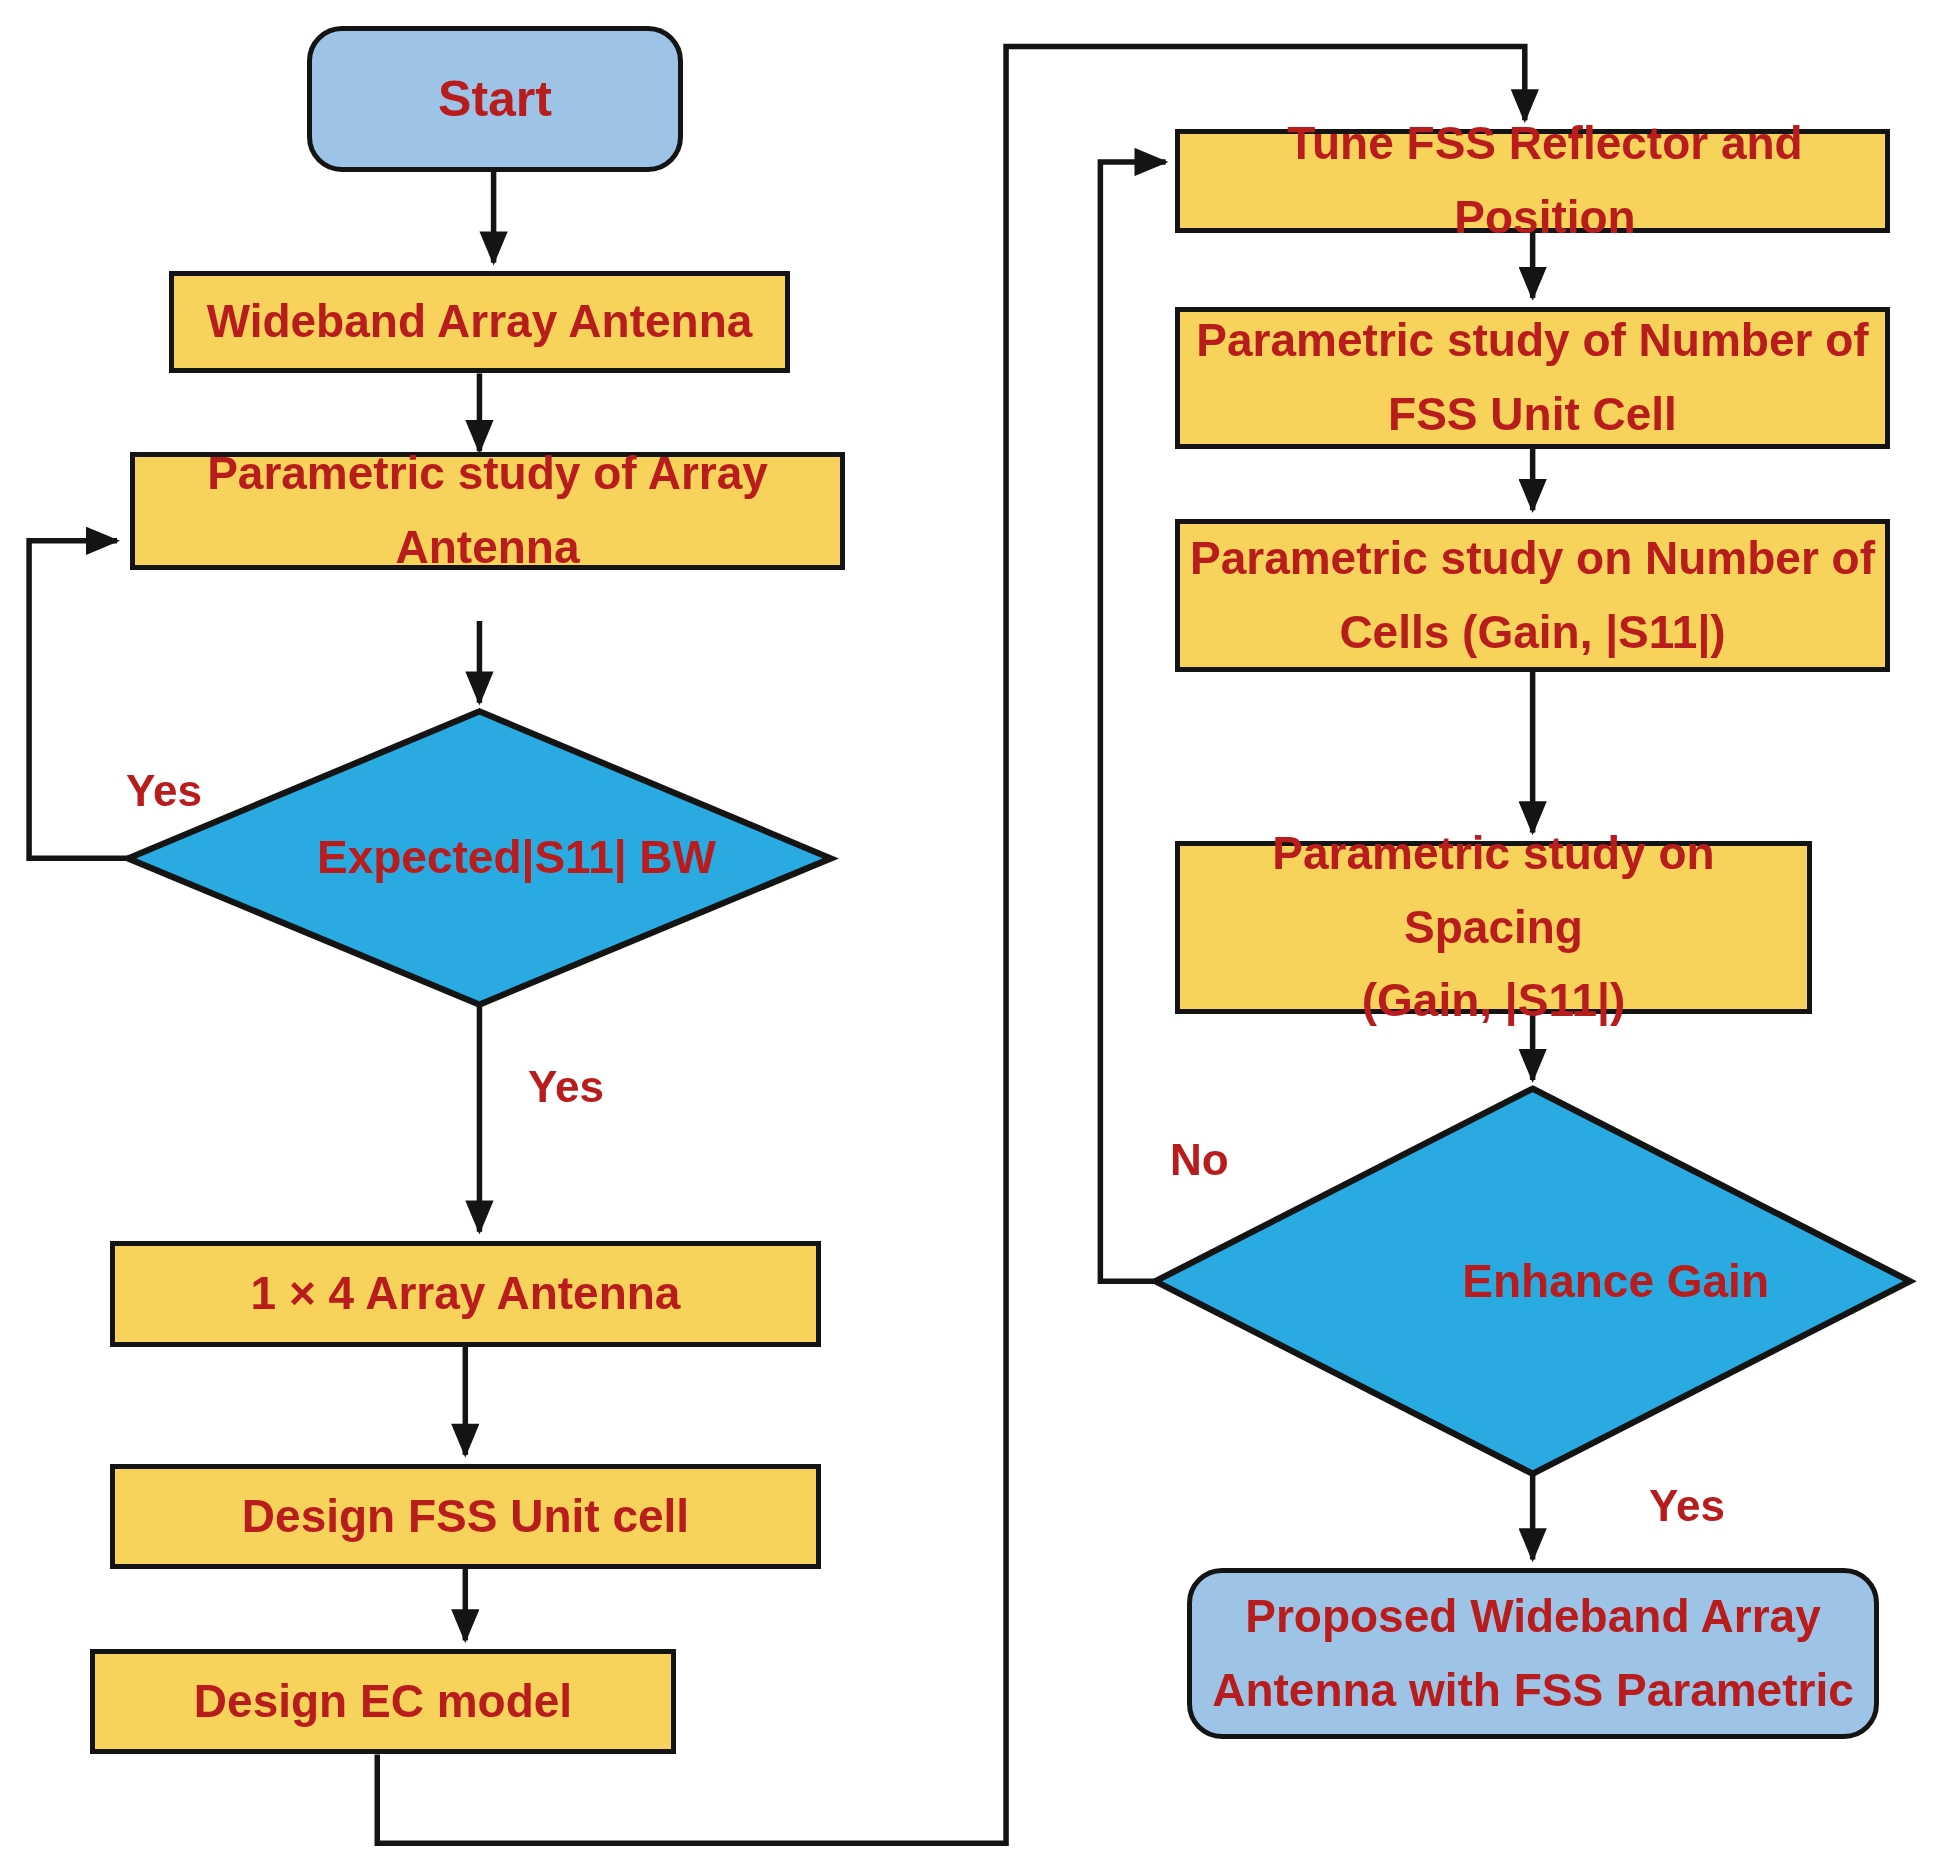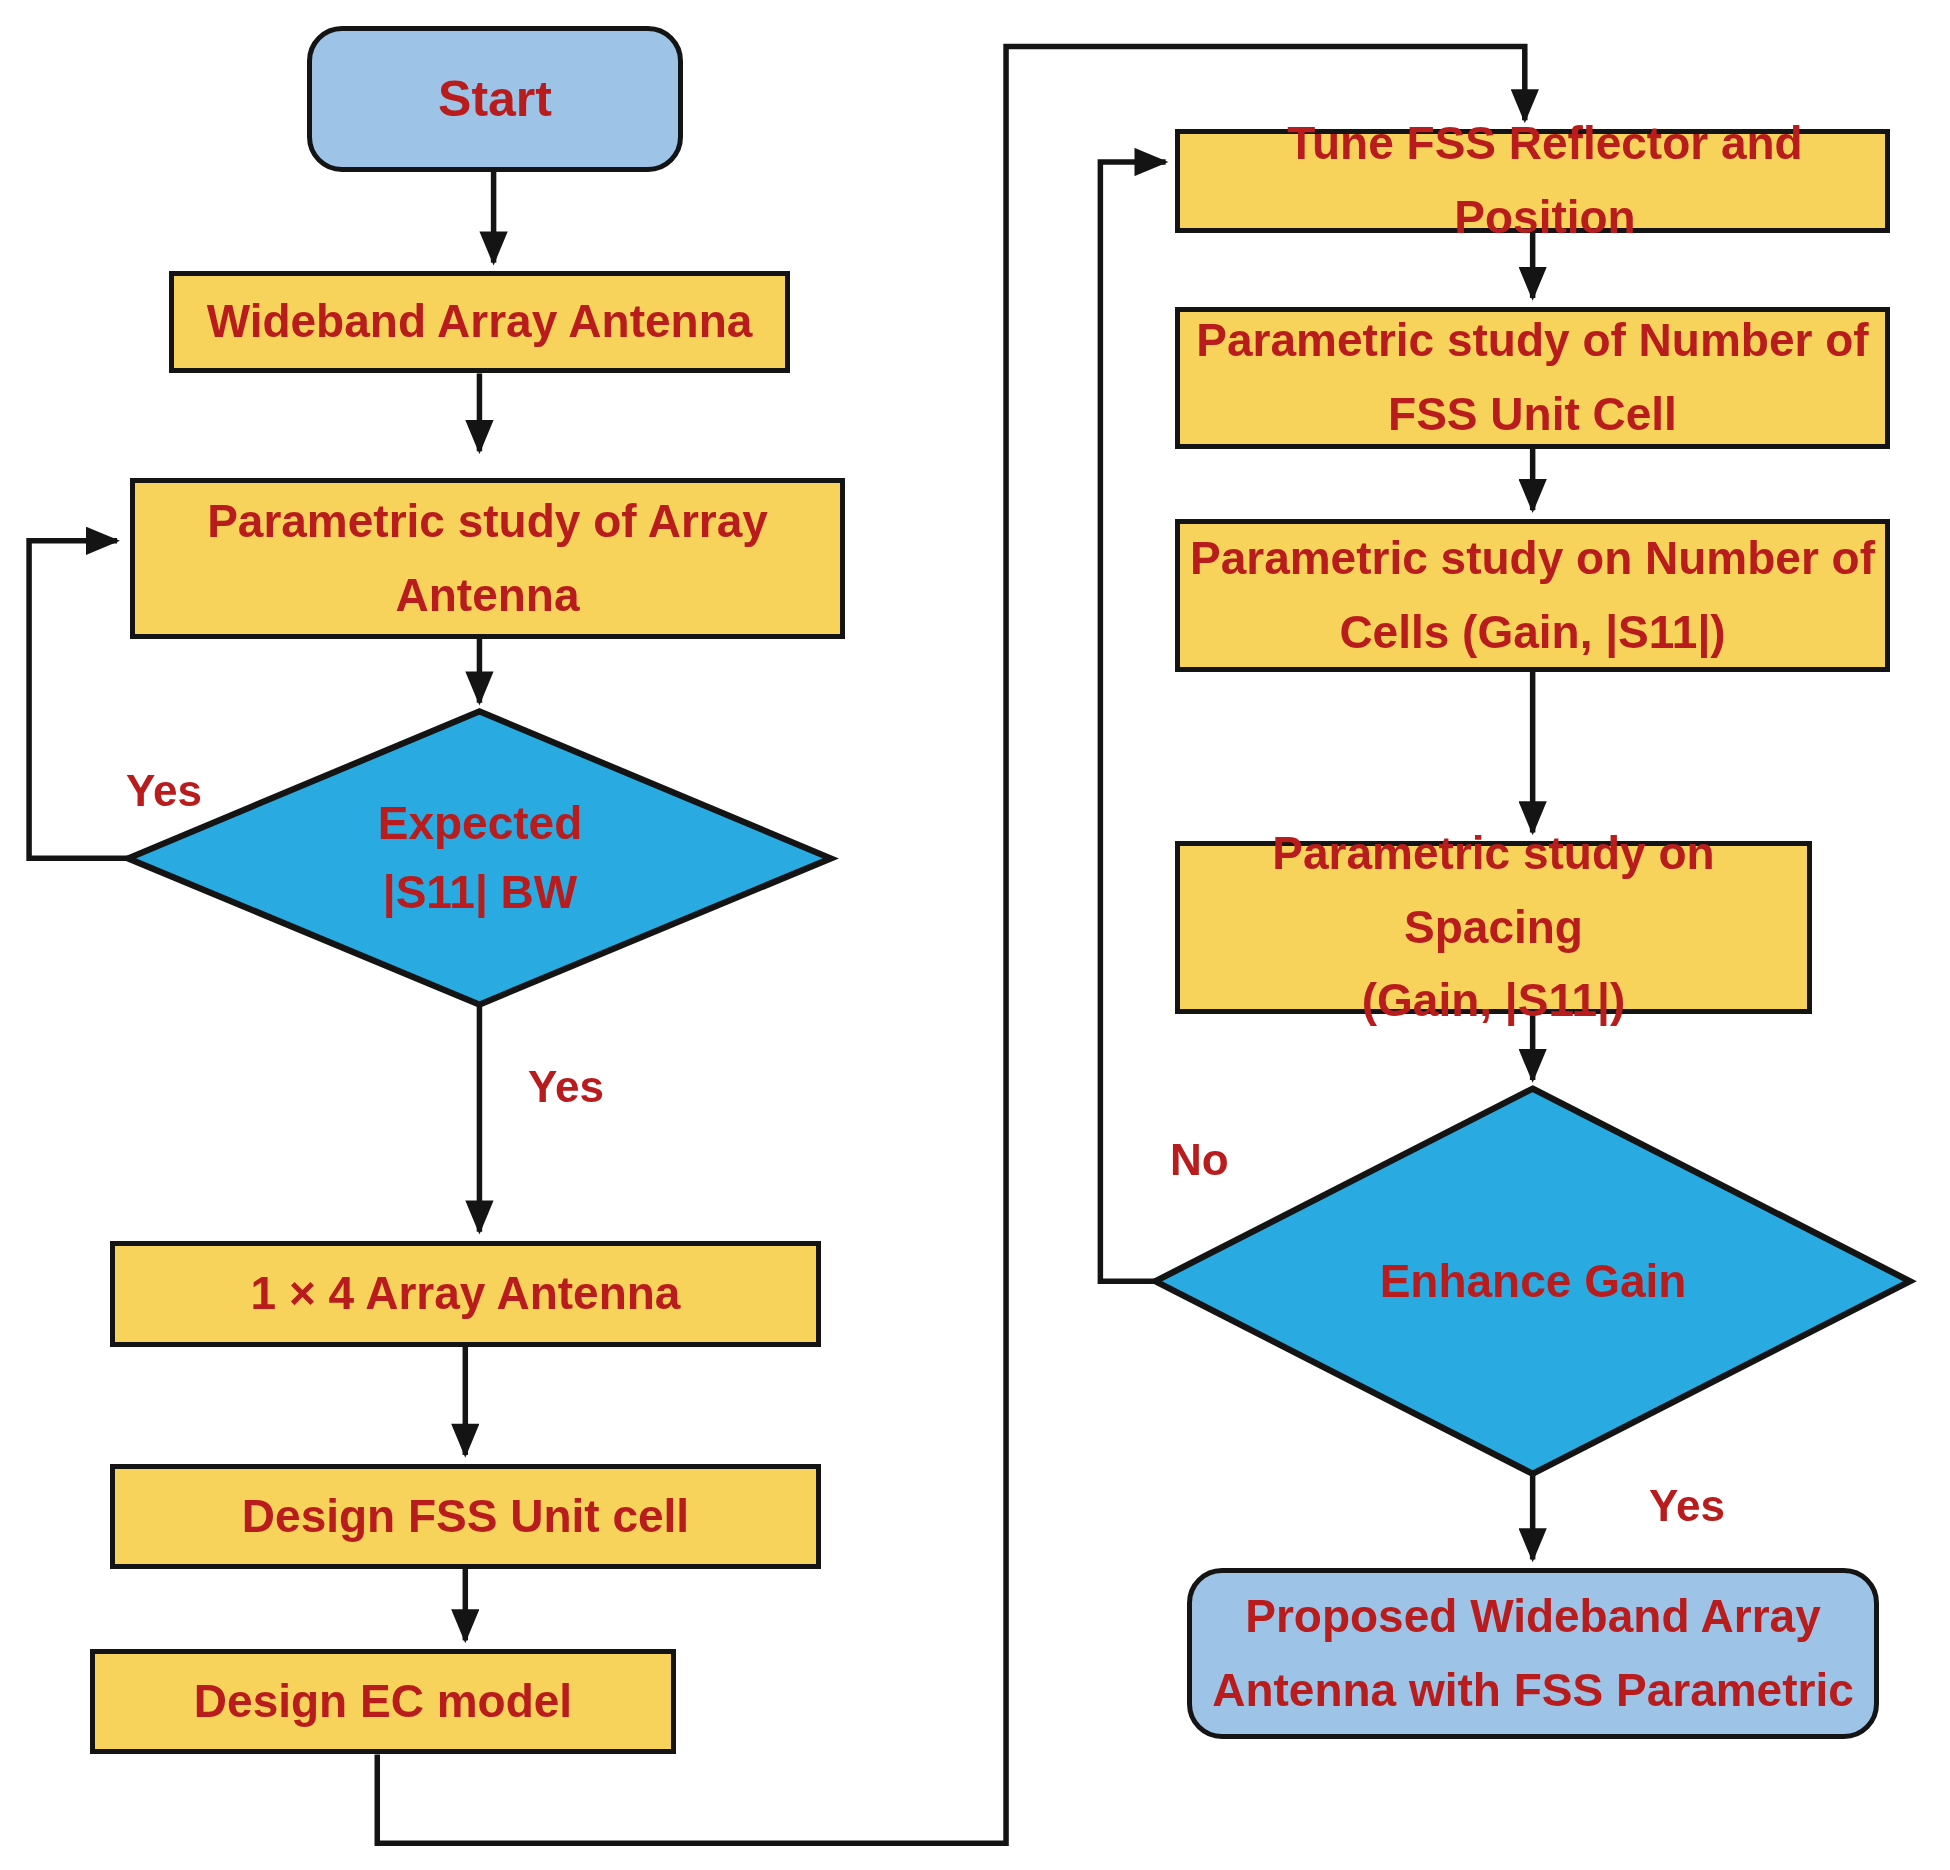--- a/index.html
+++ b/index.html
@@ -5,30 +5,30 @@
   html,body{margin:0;padding:0;background:#ffffff;}
   #canvas{position:relative;width:1950px;height:1870px;background:#ffffff;overflow:hidden;
           font-family:Liberation Sans, sans-serif;color:#b91c1c;}
   #wires{position:absolute;left:0;top:0;width:1950px;height:1870px;}
   .node{position:absolute;box-sizing:border-box;display:flex;flex-direction:column;
         align-items:center;justify-content:center;text-align:center;
         border:5.5px solid #141414;font-weight:700;font-size:46px;line-height:1.6;
         letter-spacing:0px;}
   .process{background:#F8D35C;}
   .terminal{background:#9DC3E6;border-radius:35px;}
-  .diamond-label{position:absolute;box-sizing:border-box;display:flex;flex-direction:column;
-        align-items:center;justify-content:center;text-align:center;
+  .diamond-label{position:absolute;box-sizing:border-box;display:flex;flex-direction:row;
+        align-items:center;justify-content:flex-end;text-align:center;
         font-weight:700;font-size:46px;line-height:1.5;background:transparent;border:none;}
   .edge-label{position:absolute;font-weight:700;font-size:44px;line-height:1;
         white-space:nowrap;}
   .l1,.l2{display:block;}
   
   #n-start     {left:307px; top:26px;  width:376px; height:146px; font-size:50px;}
   #n-wideband  {left:169px; top:271px; width:621px; height:102px;}
-  #n-param-arr {left:130px; top:478px; width:715px; height:161px;}
+  #n-param-arr {left:130px; top:452px; width:715px; height:118px;}
   #n-1x4       {left:110px; top:1241px;width:711px; height:106px;}
   #n-fss-cell  {left:110px; top:1464px;width:711px; height:105px;}
   #n-ec        {left:90px; top:1649px;width:586px; height:105px;}
   #n-tune      {left:1175px;top:129px; width:715px; height:104px;padding-left:25px;}
   #n-fss-unit  {left:1175px;top:307px; width:715px; height:142px;}
   #n-cells     {left:1175px;top:519px; width:715px; height:153px;}
   #n-spacing   {left:1175px;top:841px;width:637px; height:173px;}
   #n-proposed  {left:1187px;top:1568px;width:692px; height:171px;}
   #d1-label    {left:244px; top:759px; width:472px; height:197px;}
   #d2-label    {left:1297px;top:1234px;width:472px; height:94px;}

